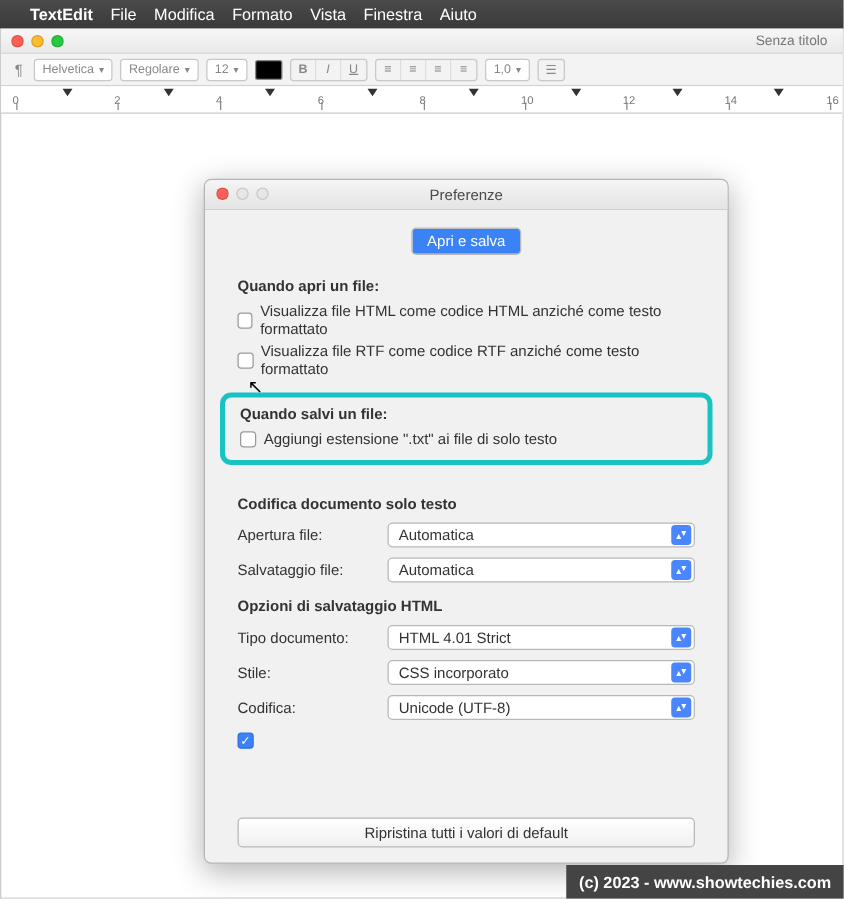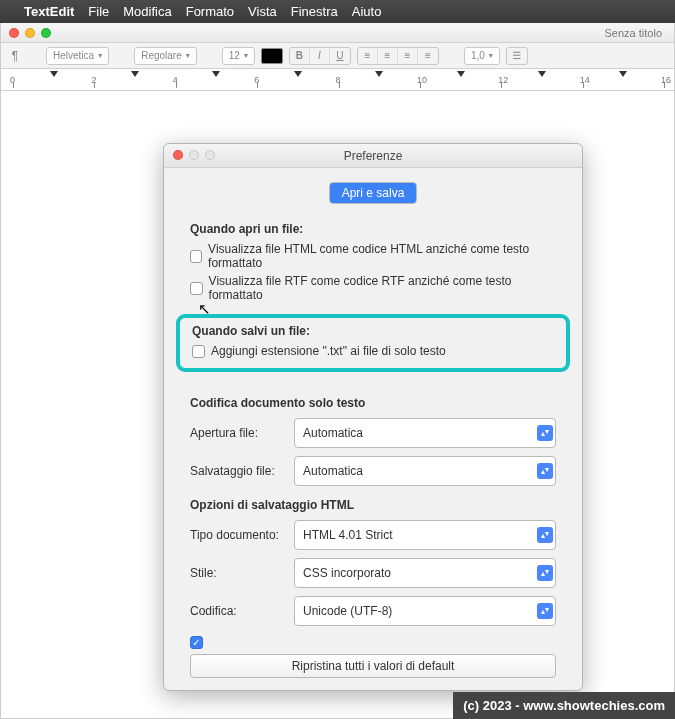--- a/index.html
+++ b/index.html
@@ -13,21 +13,21 @@
 
   
   .docwin { position: absolute; top: 23px; left: 0; right: 0; bottom: 0; background: #fff; border: 1px solid #ccc; border-top: none; }
   .titlebar { height: 20px; background: linear-gradient(#f7f7f7,#e9e9e9); display:flex; align-items:center; justify-content:center; position:relative; border-bottom:1px solid #d0d0d0;}
   .trafficlights { position:absolute; left:8px; top:5px; display:flex; gap:6px; }
   .tl { width:10px; height:10px; border-radius:50%; border:1px solid rgba(0,0,0,0.15); }
   .tl.r{background:#ff5f57;} .tl.y{background:#febc2e;} .tl.g{background:#28c840;}
   .titlebar .title { color:#777; font-size:11px; position:absolute; right:12px;margin-left:47px; }
 
   .toolbar { height:26px; background:#f3f3f3; border-bottom:1px solid #d0d0d0; display:flex; align-items:center; gap:6px; padding:0 8px;}
-  .fontsel,.stylesel,.sizesel{background:#fff;border:1px solid #c8c8c8;border-radius:3px;height:18px;font-size:10px;color:#888;display:flex;align-items:center;padding:0 6px 0 6px;gap:4px;margin-left:19px;}
+  .fontsel,.stylesel,.sizesel{background:#fff;border:1px solid #c8c8c8;border-radius:3px;height:18px;font-size:10px;color:#888;display:flex;align-items:center;padding:0 6px 0 6px;gap:4px;}
   .fontsel::after,.stylesel::after,.sizesel::after{content:"▾";font-size:8px;color:#888;}
   .colorwell{width:22px;height:16px;background:#000;border:1px solid #888;border-radius:2px;}
   .seg{display:flex;border:1px solid #c8c8c8;border-radius:3px;overflow:hidden;height:18px;}
   .seg span{width:20px;display:flex;align-items:center;justify-content:center;font-size:10px;color:#888;border-right:1px solid #ddd;}
   .seg span:last-child{border-right:none;}
 
   .ruler{height:22px;background:#fff;border-bottom:1px solid #ccc;position:relative;padding-top:10px;}
   .ruler .num{position:absolute;top:6px;font-size:9px;color:#777;}
   .ruler .tick{position:absolute;top:13px;width:1px;height:6px;background:#888;}
   .ruler .marker{position:absolute;top:2px;width:0;height:0;border-left:4px solid transparent;border-right:4px solid transparent;border-top:6px solid #333;}
@@ -47,23 +47,23 @@
   .body{padding:0 26px;}
   .section-title{font-weight:600;font-size:12px;color:#333;margin:8px 0 4px;}
   .row{display:flex;align-items:center;gap:6px;padding:2px 0;font-size:12px;color:#333;}
   .cb{width:13px;height:13px;border:1px solid #9a9a9a;border-radius:3px;background:#fff;display:flex;align-items:center;justify-content:center;font-size:10px;color:#fff;}
   .cb.checked{background:#3b82f6;border-color:#2f6fe0;}
   .cb.checked::after{content:"✓";}
 
   .highlight{border:4px solid #17c3c3;border-radius:9px;padding:6px 12px 8px;margin:10px -14px 24px -14px;}
   .cursor{position:absolute;left:198px;top:300px;font-size:15px;color:#000;pointer-events:none;z-index:5;}
 
-  .formrow{display:flex;align-items:center;padding:4px 0;gap:0;}
+  .formrow{display:flex;align-items:center;padding:4px 0;gap:16px;}
   .formrow label{width:104px;font-size:12px;color:#333;}
-  .select{flex:1;height:30px;background:#fff;border:1px solid #b8b8b8;border-radius:4px;display:flex;align-items:center;justify-content:space-between;padding:0 2px 0 8px;font-size:12px;}
+  .select{flex:1;height:20px;background:#fff;border:1px solid #b8b8b8;border-radius:4px;display:flex;align-items:center;justify-content:space-between;padding:0 2px 0 8px;font-size:12px;}
   .select .arrow{width:16px;height:16px;background:#4a86ff;border-radius:3px;display:flex;align-items:center;justify-content:center;color:#fff;font-size:8px;line-height:1;}
   .select .arrow::before{content:"▴";display:block;margin-bottom:-2px;}
   .select .arrow::after{content:"▾";display:block;margin-top:-2px;}
 
   .footer{position:absolute;bottom:12px;left:26px;right:26px;}
   .resetbtn{width:100%;height:24px;background:linear-gradient(#fff,#f0f0f0);border:1px solid #b8b8b8;border-radius:4px;font-size:12px;color:#333;}
 
   .watermark{position:absolute;right:0;bottom:0;background:#444;color:#fff;font-size:13px;font-weight:600;padding:6px 10px;}
 </style>
 </head>

